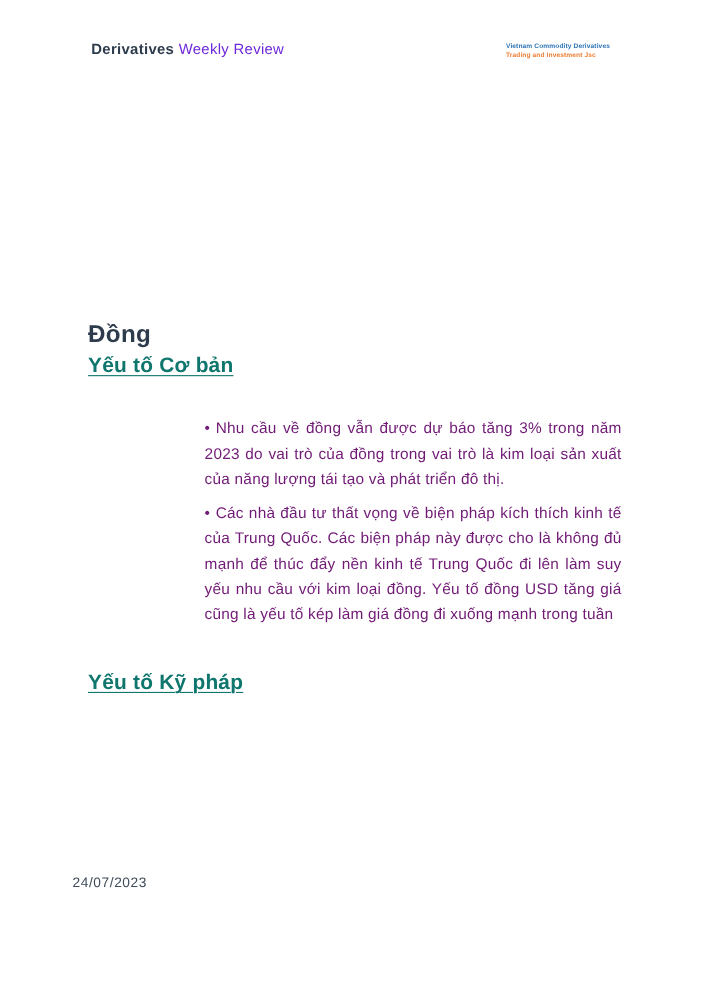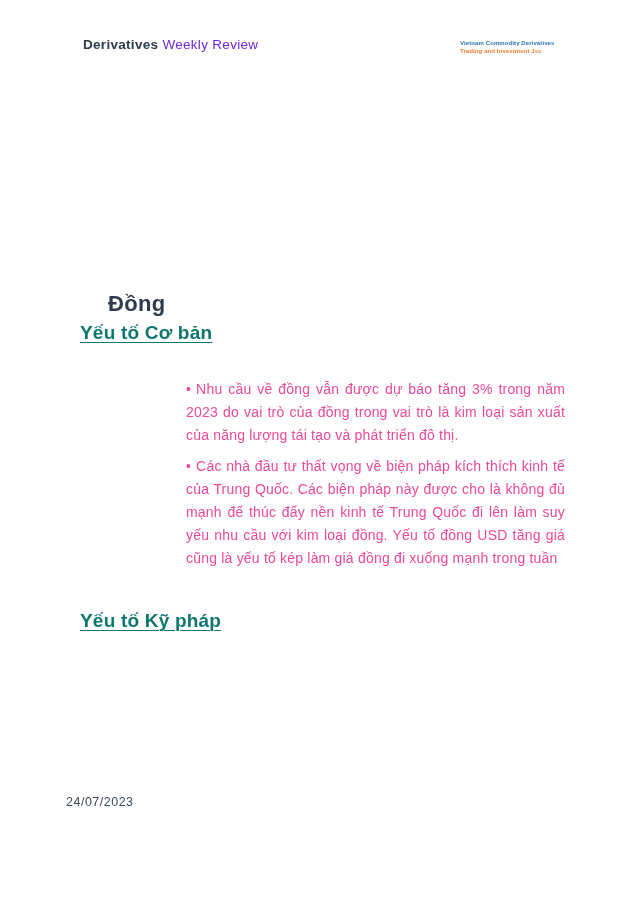--- a/index.html
+++ b/index.html
@@ -43,21 +43,20 @@
 
   
   .section-title {
     position: absolute;
     left: 80px;
     top: 291px;
     font-size: 22px;
     font-weight: 700;
     letter-spacing: 0.3px;
     color: #2d3b4c;
-    margin-left: 28px;
   }
   .subheading {
     position: absolute;
     left: 80px;
     font-size: 19px;
     font-weight: 700;
     letter-spacing: 0.2px;
     color: #0f766e;
     text-decoration: underline;
     text-underline-offset: 3px;
@@ -67,21 +66,21 @@
   .subheading.technical   { top: 610px; }
 
   .bullets {
     position: absolute;
     left: 186px;
     top: 378px;
     width: 379px;
     font-size: 14px;
     line-height: 23px;
     letter-spacing: 0.2px;
-    color: #ec4899;
+    color: #701a75;
     text-align: justify;
   }
   .bullets p + p { margin-top: 8px; }
   .bullet-marker { margin-right: 5px; }
 
   
   .footer-date {
     position: absolute;
     left: 66px;
     top: 795px;

